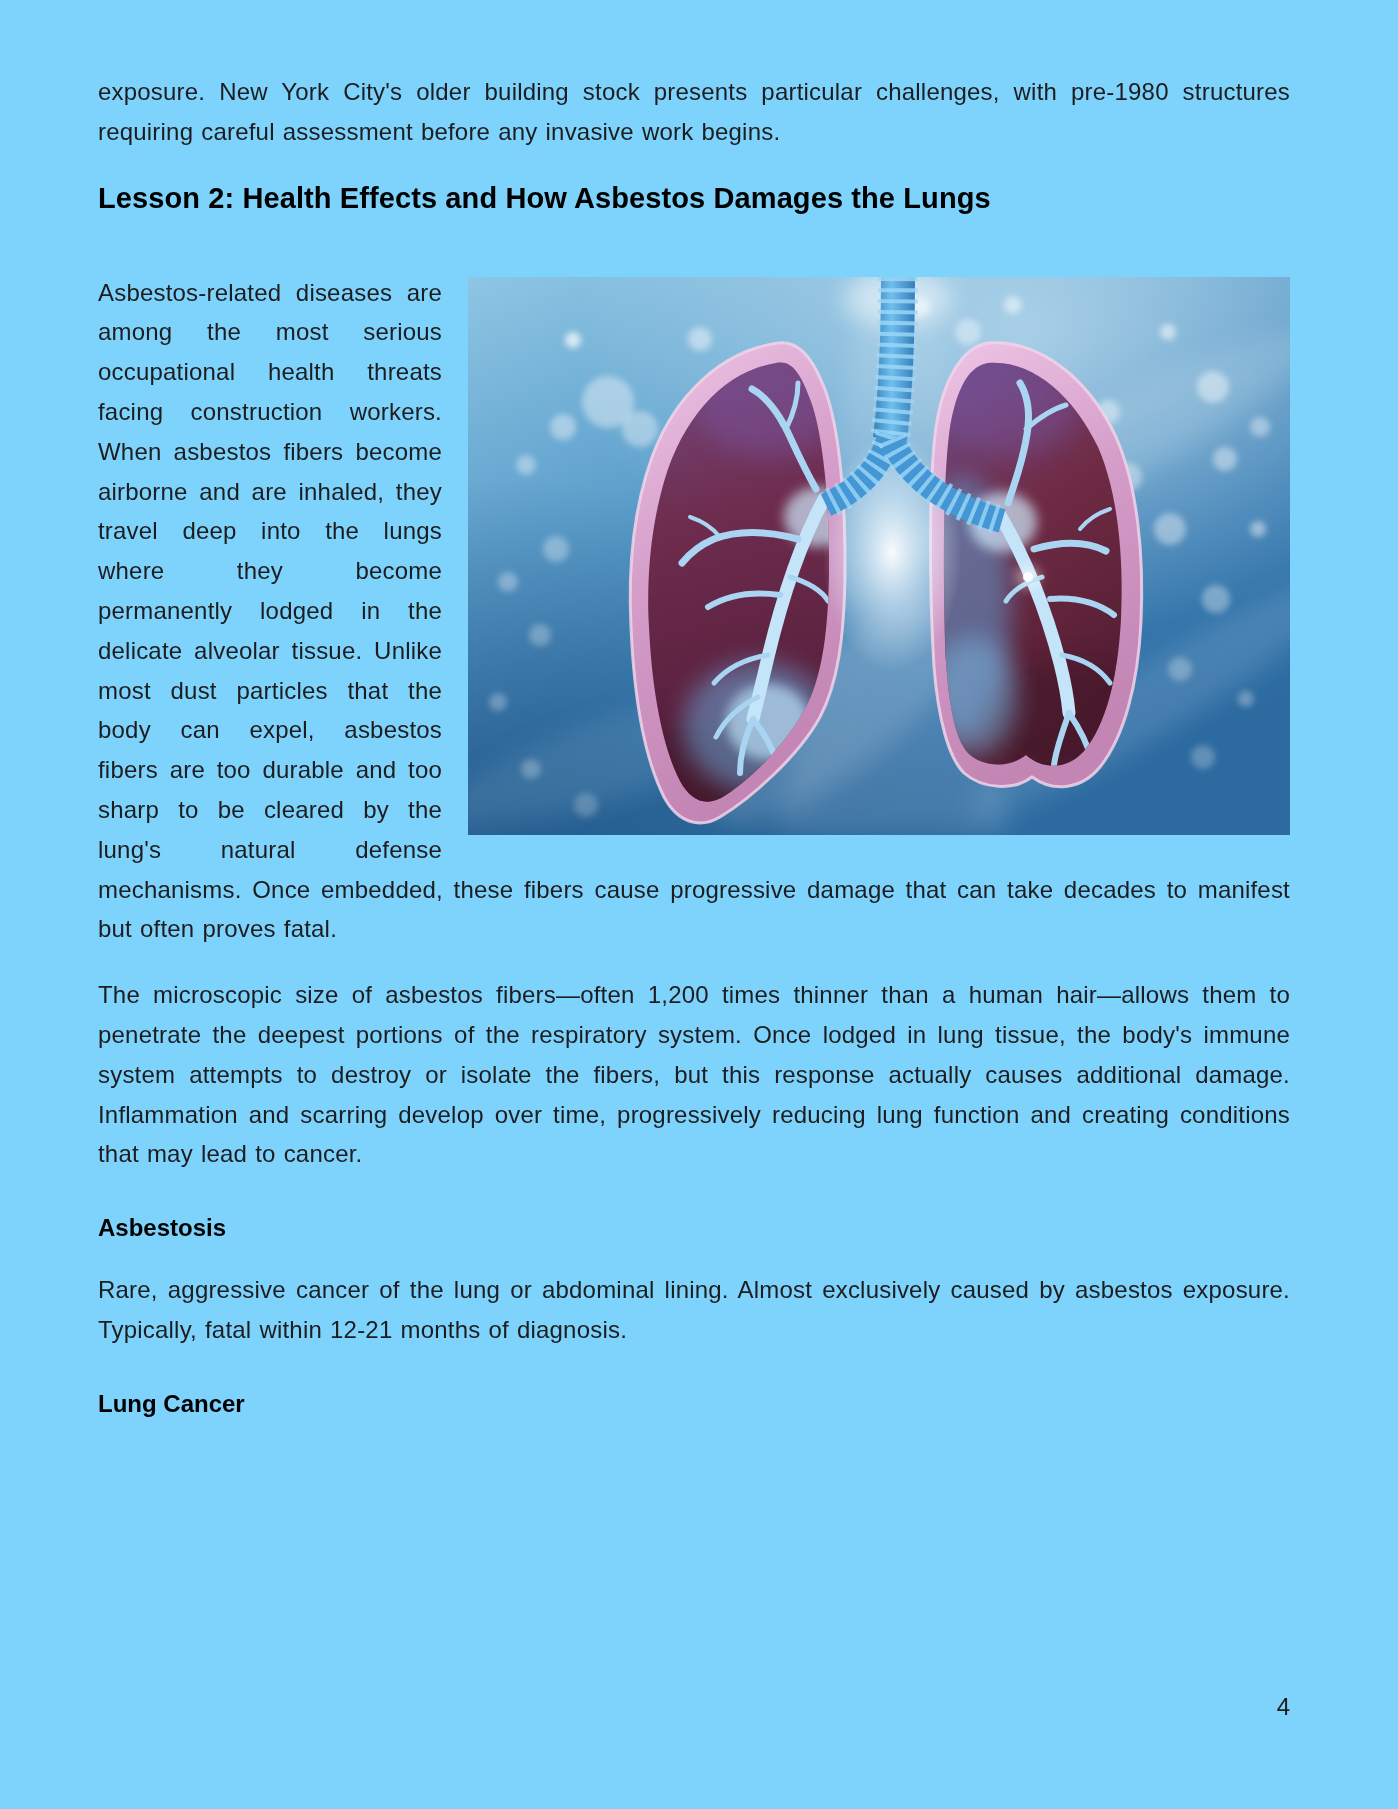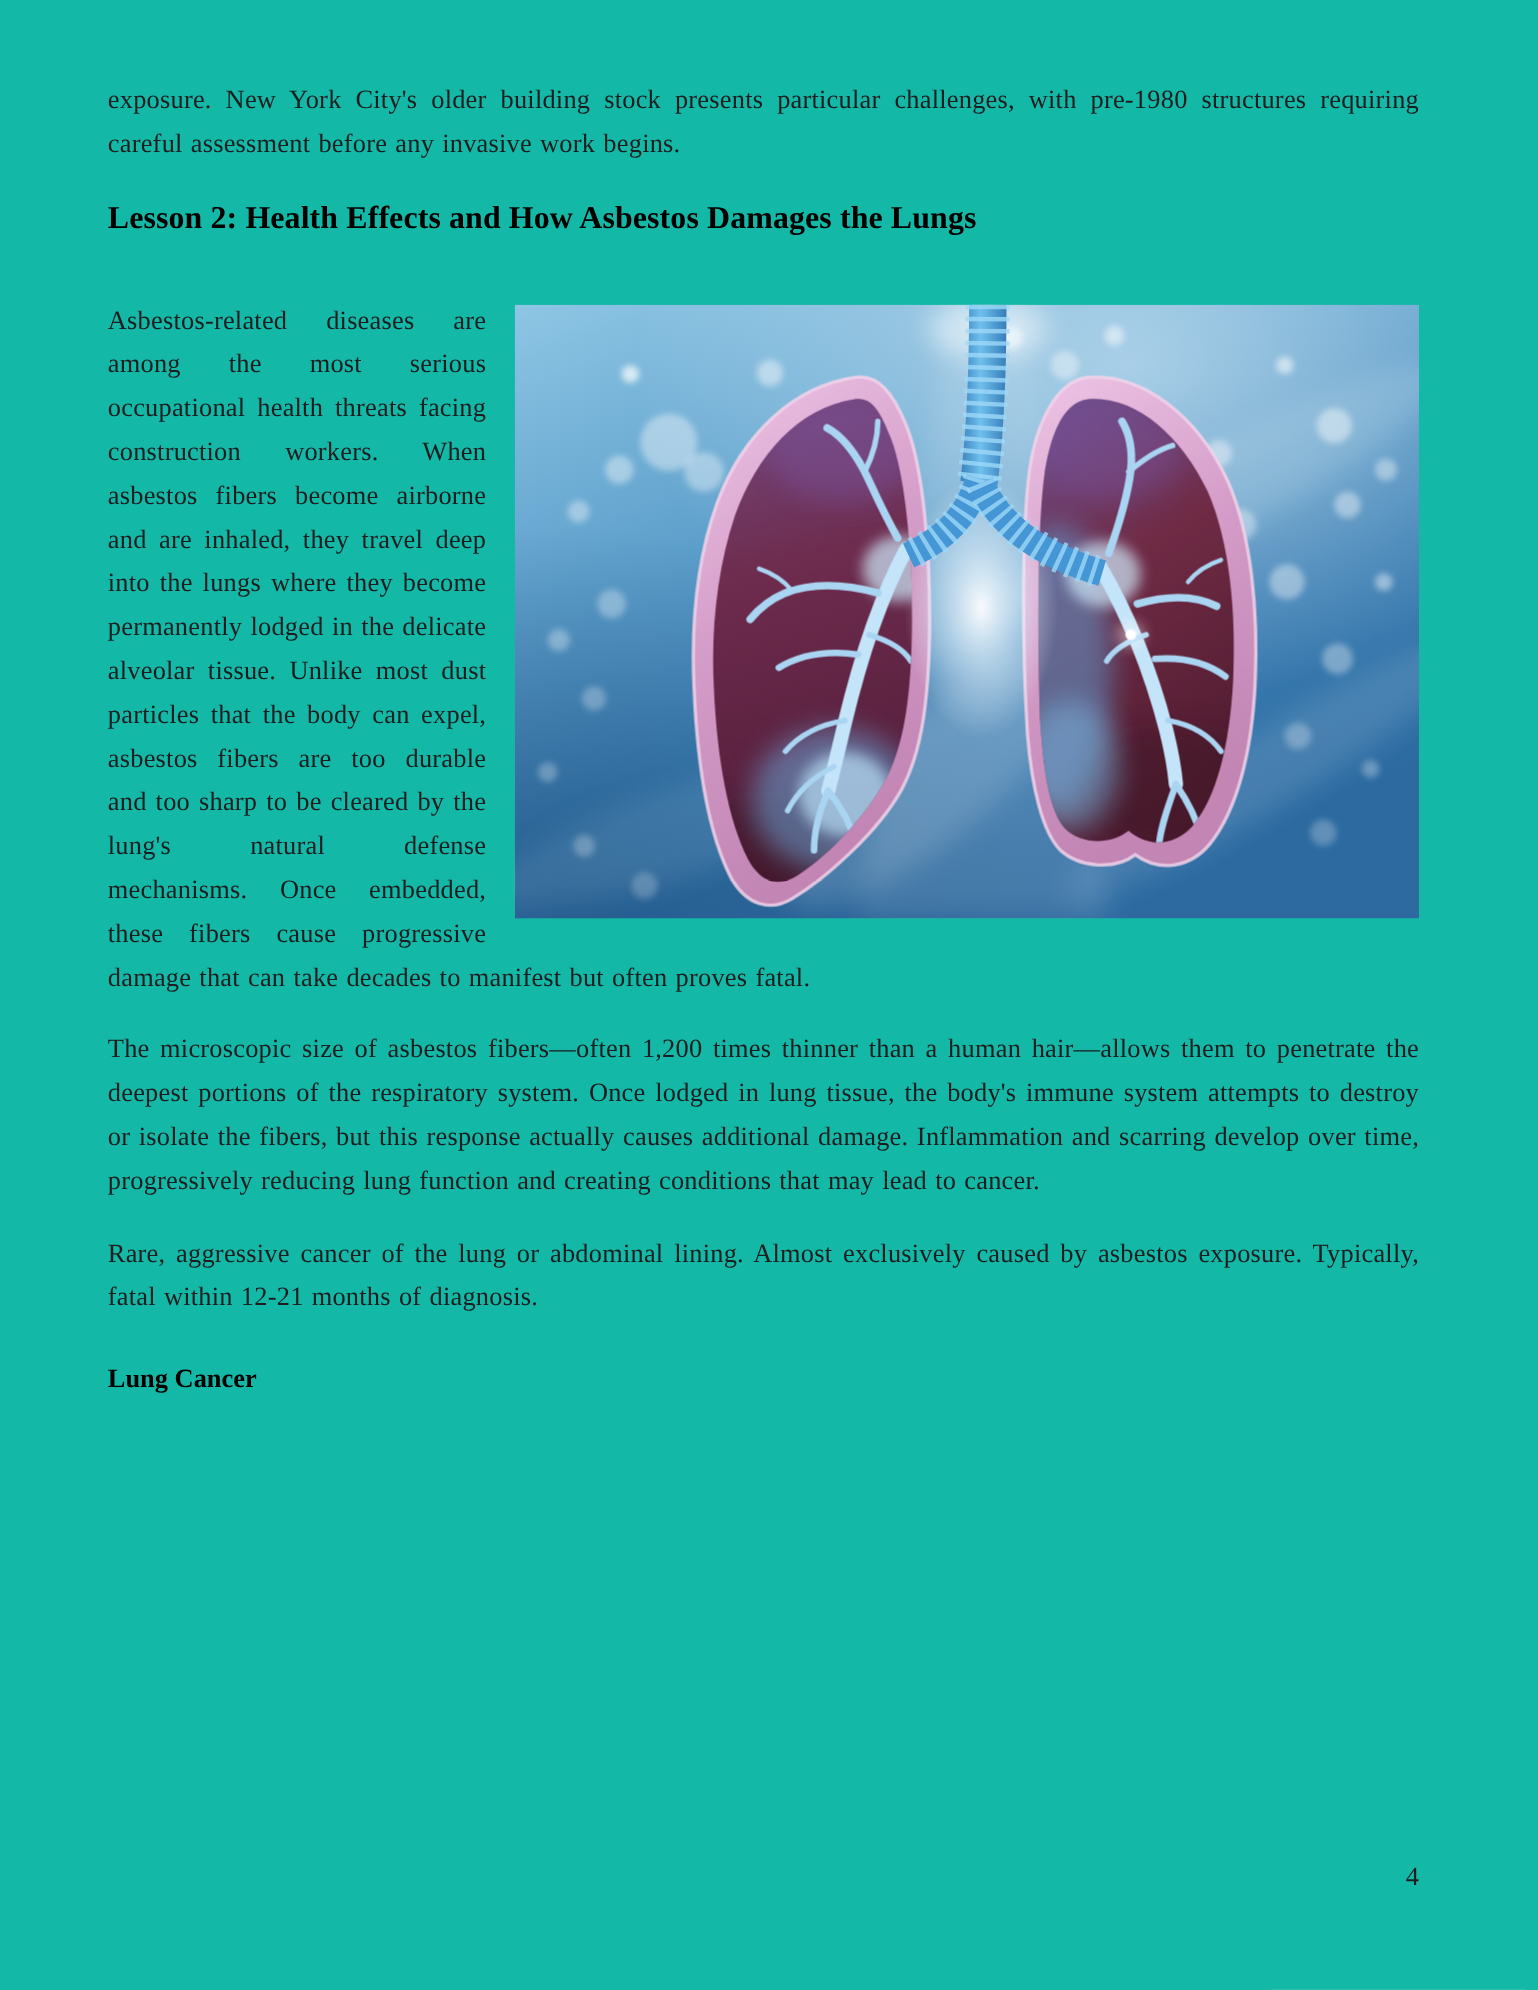--- a/index.html
+++ b/index.html
@@ -1,18 +1,18 @@
 <!DOCTYPE html>
 <html><head>
 <meta charset="utf-8">
 <style>
   html,body { margin:0; padding:0; background:#ffffff; }
   .page {
-    position:relative; width:1398px; height:1809px; background:#14b8a6;
-    font-family:Liberation Serif, serif; color:#1d1d1f; overflow:hidden;
+    position:relative; width:1398px; height:1809px; background:#7dd3fc;
+    font-family:Liberation Sans, sans-serif; color:#1d1d1f; overflow:hidden;
   }
   .content { position:absolute; left:98px; top:72px; width:1192px; }
   p.body-text {
     font-size:24px; line-height:39.8px; text-align:justify;
     margin:0 0 26px 0; letter-spacing:0.2px; word-spacing:1.2px;
   }
   h1.lesson-heading {
     font-size:29px; line-height:40px; font-weight:700; color:#000000;
     margin:0 0 55px 0; letter-spacing:0.1px;
   }
@@ -208,20 +208,21 @@
             <path d="M 422,158 C 412,192 392,212 358,228" stroke="#9ed8f8" stroke-width="29" stroke-dasharray="4 7" opacity="0.8"></path>
             <path d="M 424,162 C 440,202 480,228 534,244" stroke="#4596d4" stroke-width="24"></path>
             <path d="M 424,162 C 440,202 480,228 534,244" stroke="#9ed8f8" stroke-width="29" stroke-dasharray="4 7" opacity="0.8"></path>
           </g>
         </svg>
       </span><span>Asbestos-related diseases are among the most serious occupational health threats facing construction workers. When asbestos fibers become airborne and are inhaled, they travel deep into the lungs where they become permanently lodged in the delicate alveolar tissue. Unlike most dust particles that the body can expel, asbestos fibers are too durable and too sharp to be cleared by the lung's natural defense mechanisms. Once embedded, these fibers cause progressive damage that can take decades to manifest but often proves fatal.</span>
     </p>
 
     <p class="body-text">The microscopic size of asbestos fibers—often 1,200 times thinner than a human hair—allows them to penetrate the deepest portions of the respiratory system. Once lodged in lung tissue, the body's immune system attempts to destroy or isolate the fibers, but this response actually causes additional damage. Inflammation and scarring develop over time, progressively reducing lung function and creating conditions that may lead to cancer.</p>
 
+    <h3 class="sub-heading">Asbestosis</h3>
 
     <p class="body-text">Rare, aggressive cancer of the lung or abdominal lining. Almost exclusively caused by asbestos exposure. Typically, fatal within 12-21 months of diagnosis.</p>
 
     <h3 class="sub-heading">Lung Cancer</h3>
 
   </div>
 
   <div class="page-number">4</div>
 </div>
 

